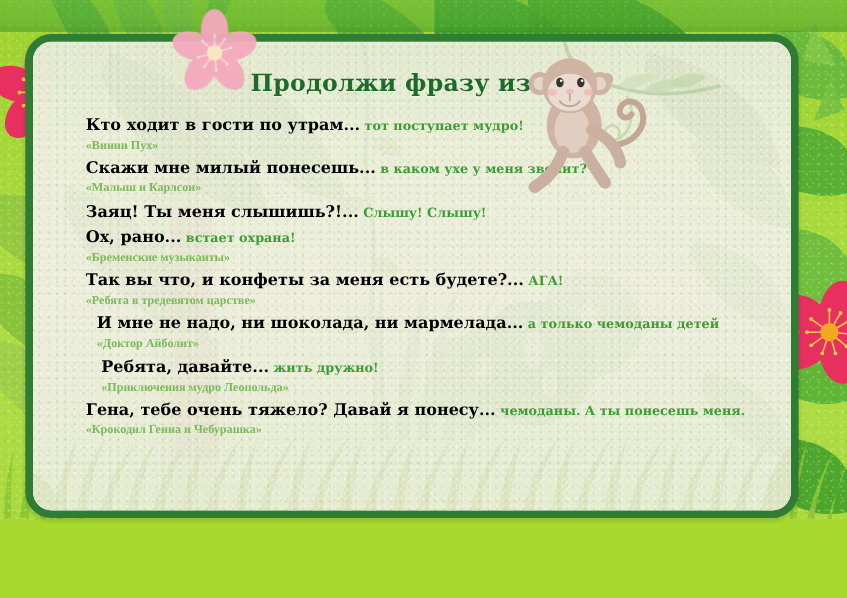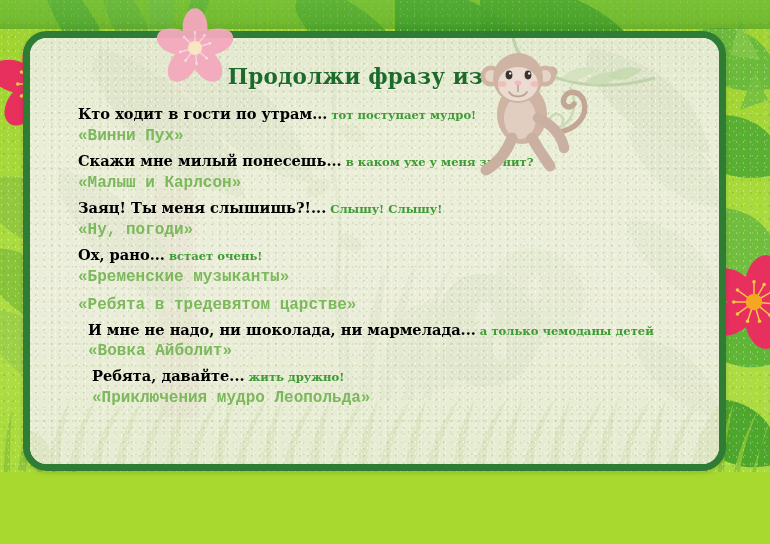--- a/index.html
+++ b/index.html
@@ -112,23 +112,23 @@
     color: #000000;
   }
   .a {
     font-family: "DejaVu Serif", serif;
     font-weight: bold;
     font-size: 11.6px;
     color: #3e9b35;
     text-align: center;
   }
   .src {
-    font-family: Liberation Mono, monospace;
+    font-family: Liberation Serif, serif;
     font-weight: bold;
-    font-size: 16px;
+    font-size: 11px;
     color: #7cb85c;
     line-height: 1.5;
   }
   .qa.indent { padding-left: 10px; }
   .qa.indent2 { padding-left: 14px; }
 </style>
 </head>
 <body>
 
 <div id="stage">
@@ -452,49 +452,59 @@
           <span class="a">в каком ухе у меня звенит?</span>
         </div>
         <div class="src">«Малыш и Карлсон»</div>
       </div>
 
       <div class="qa">
         <div class="qa-line">
           <span class="q">Заяц! Ты меня слышишь?!...</span>
           <span class="a">Слышу! Слышу!</span>
         </div>
-        <div class="src">«Ну, погоди»</div>
       </div>
 
       <div class="qa">
         <div class="qa-line">
           <span class="q">Ох, рано...</span>
-          <span class="a">встает очень!</span>
+          <span class="a">встает охрана!</span>
         </div>
         <div class="src">«Бременские музыканты»</div>
       </div>
 
       <div class="qa">
+        <div class="qa-line">
+          <span class="q">Так вы что, и конфеты за меня есть будете?...</span>
+          <span class="a">АГА!</span>
+        </div>
         <div class="src">«Ребята в тредевятом царстве»</div>
       </div>
 
       <div class="qa indent">
         <div class="qa-line">
           <span class="q">И мне не надо, ни шоколада, ни мармелада...</span>
           <span class="a">а только чемоданы детей</span>
         </div>
-        <div class="src">«Вовка Айболит»</div>
+        <div class="src">«Доктор Айболит»</div>
       </div>
 
       <div class="qa indent2">
         <div class="qa-line">
           <span class="q">Ребята, давайте...</span>
           <span class="a">жить дружно!</span>
         </div>
         <div class="src">«Приключения мудро Леопольда»</div>
       </div>
 
+      <div class="qa">
+        <div class="qa-line">
+          <span class="q">Гена, тебе очень тяжело? Давай я понесу...</span>
+          <span class="a">чемоданы. А ты понесешь меня.</span>
+        </div>
+        <div class="src">«Крокодил Генна и Чебурашка»</div>
+      </div>
 
 
     </div>
   </div>
 
 </div>
 
 </body></html>

